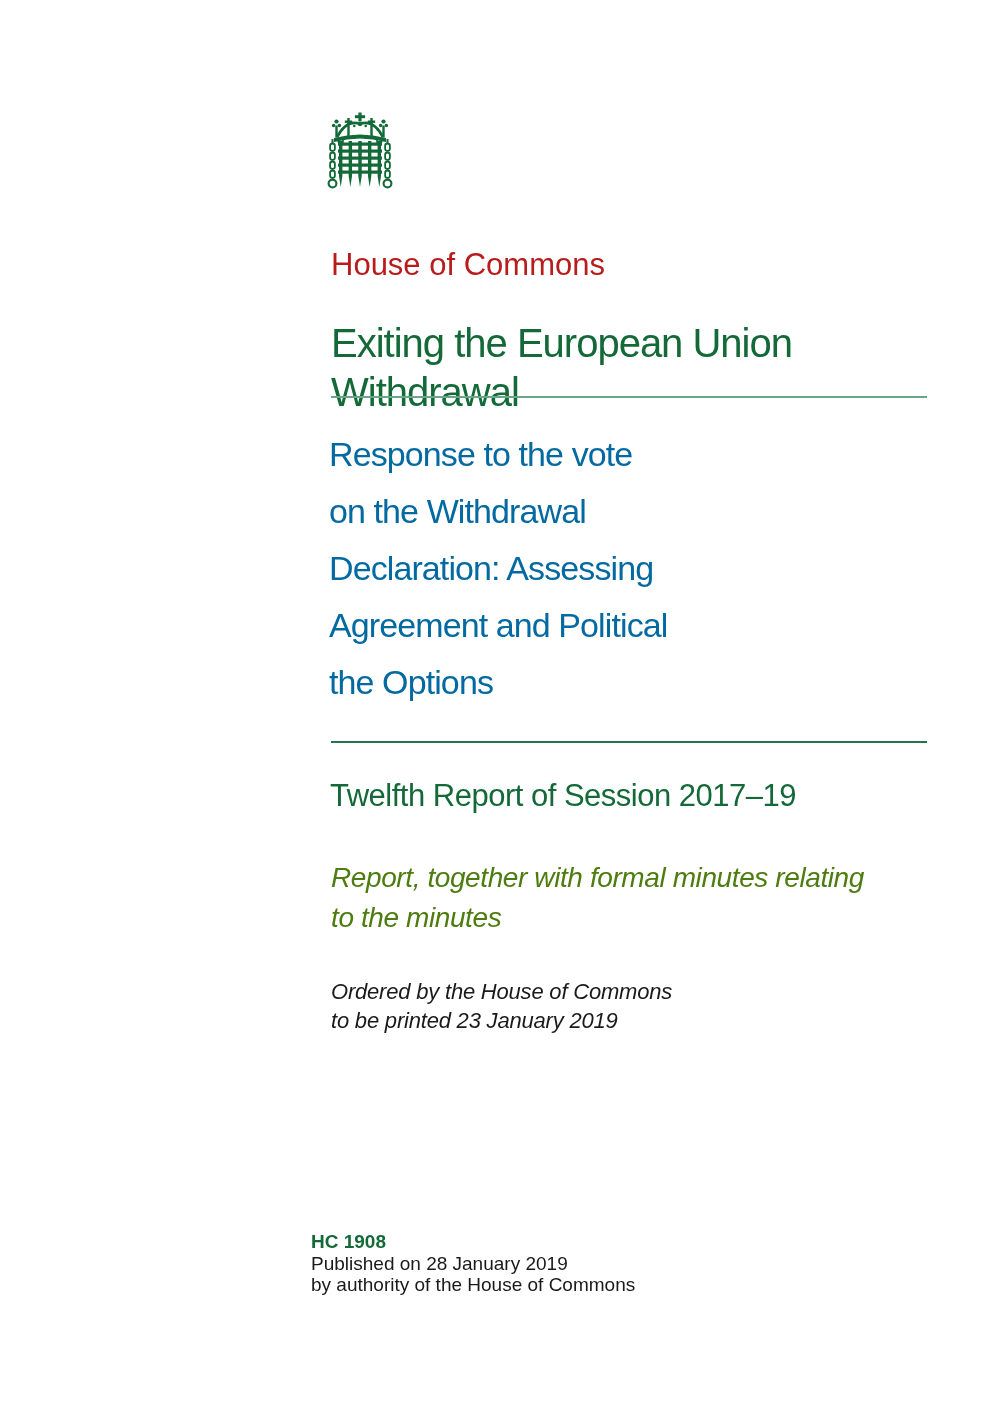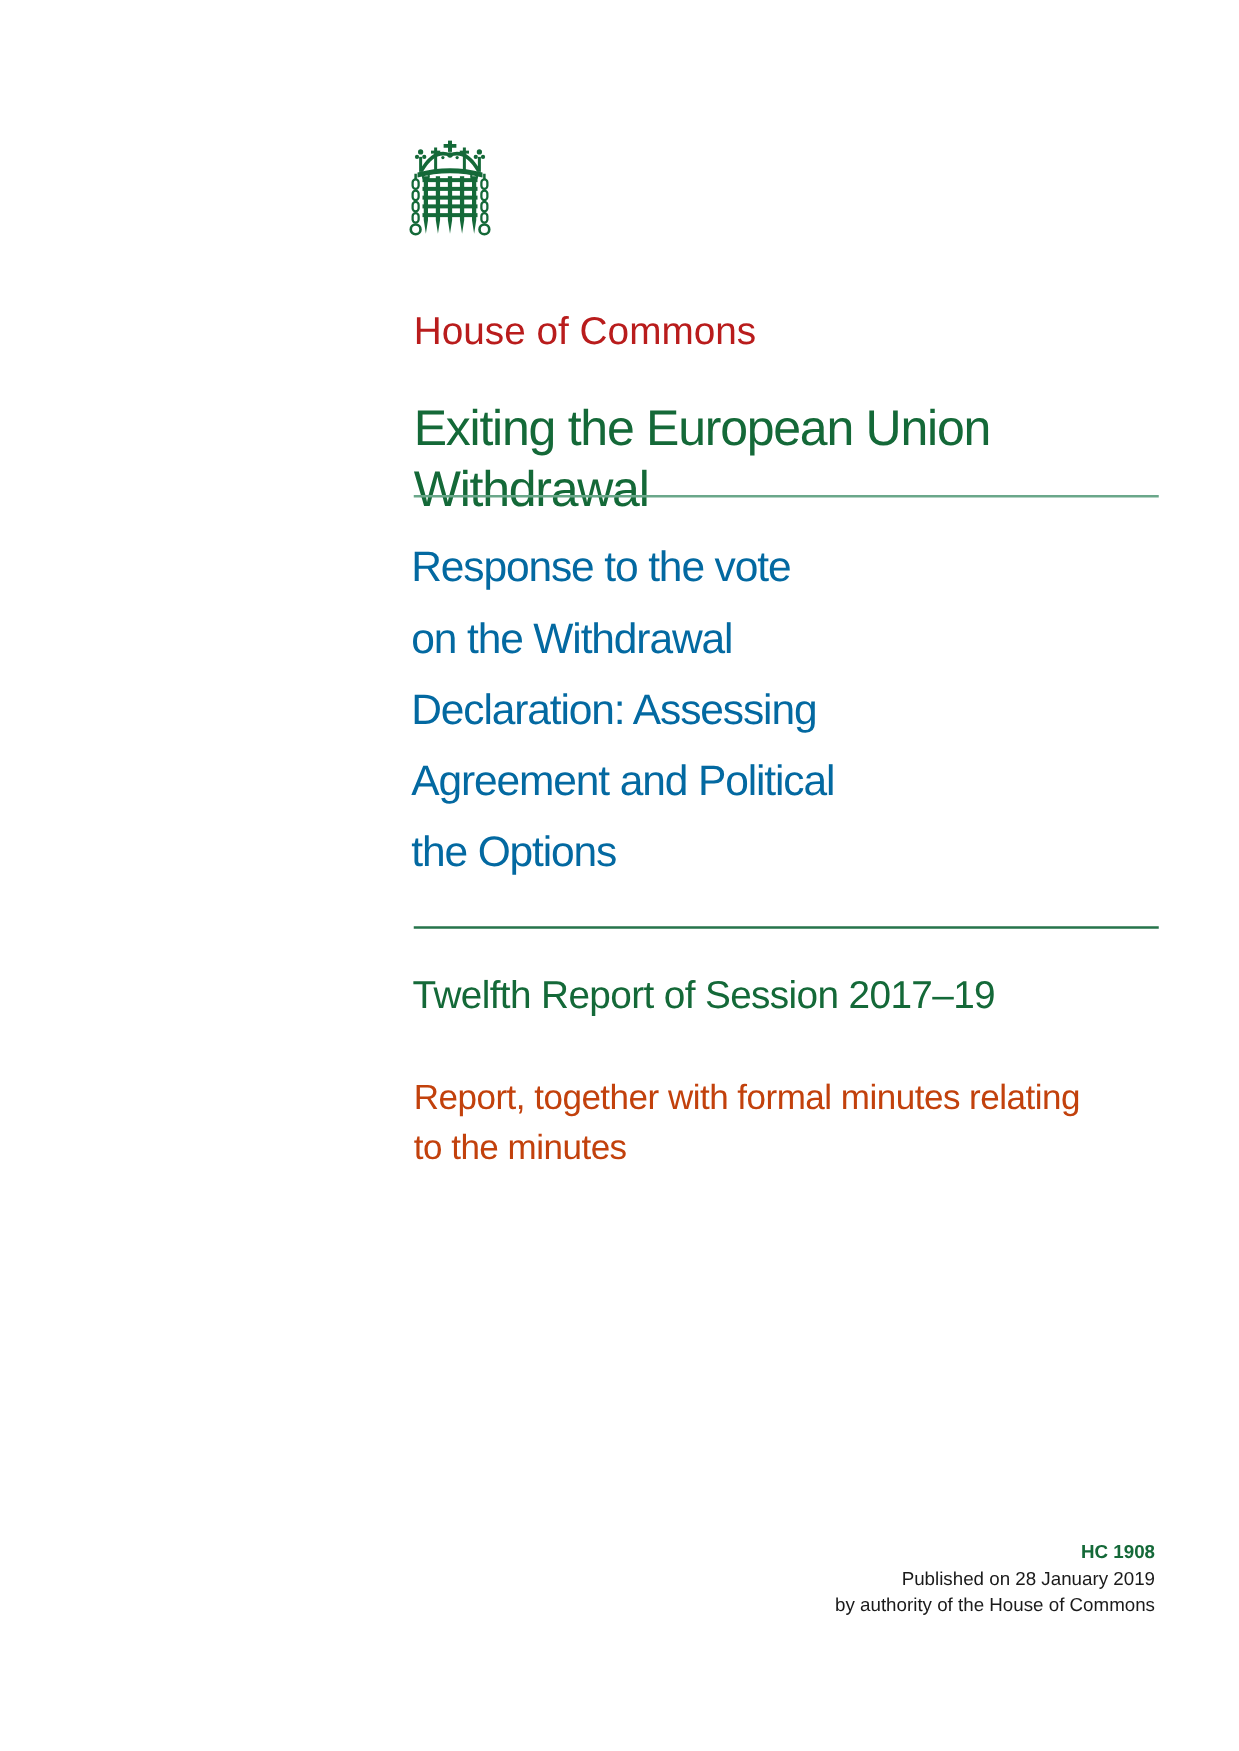--- a/index.html
+++ b/index.html
@@ -85,44 +85,44 @@
     letter-spacing: -0.5px;
     white-space: nowrap;
   }
 
   .description {
     position: absolute;
     left: 331px;
     top: 858px;
     font-size: 28px;
     line-height: 40px;
-    color: #c2410c;
+    font-style: italic;
+    color: #4d7c0f;
     letter-spacing: -0.4px;
   }
   .description div { white-space: nowrap; }
 
   .order-note {
     position: absolute;
     left: 331px;
     top: 977px;
     font-size: 22px;
     line-height: 29px;
     font-style: italic;
     color: #1a1a1a;
     letter-spacing: -0.2px;
   }
   .order-note div { white-space: nowrap; }
 
   .footer-block {
     position: absolute;
-    left: 327px;
+    left: 311px;
     top: 1231px;
     width: 597px;
-    text-align: right;
-    font-size: 15px;
+    font-size: 19px;
     line-height: 21.5px;
     color: #1a1a1a;
   }
   .hc-number {
     font-weight: 700;
     color: #146938;
   }
 </style>
 </head>
 <body>
@@ -222,20 +222,24 @@
 
   <div class="rule rule-2"></div>
 
   <div class="session-line">Twelfth Report of Session 2017–19</div>
 
   <div class="description">
     <div>Report, together with formal minutes relating</div>
     <div>to the minutes</div>
   </div>
 
+  <div class="order-note">
+    <div>Ordered by the House of Commons</div>
+    <div>to be printed 23 January 2019</div>
+  </div>
 
   <div class="footer-block">
     <div class="hc-number">HC 1908</div>
     <div>Published on 28 January 2019</div>
     <div>by authority of the House of Commons</div>
   </div>
 
 </div>
 
 </body></html>

